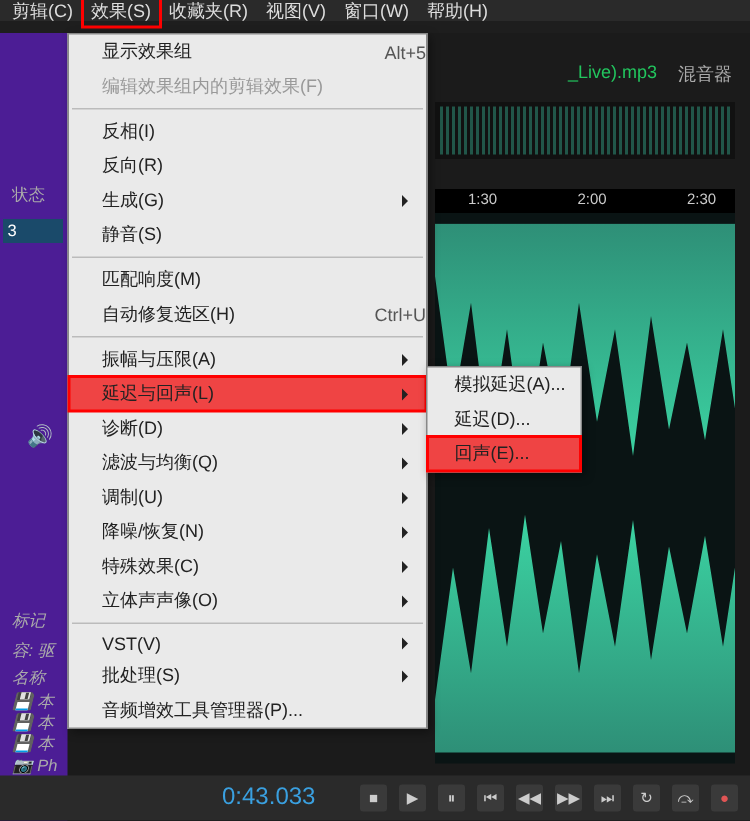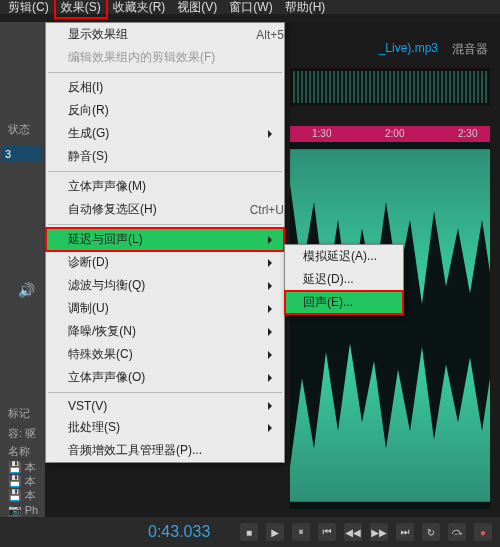--- a/index.html
+++ b/index.html
@@ -31,21 +31,21 @@
   .menubar-item.highlighted {
     outline: 2px solid red;
     outline-offset: -1px;
   }
 
   
   .left-panel {
     position: absolute;
     left: 0; top: 22px; bottom: 0;
     width: 45px;
-    background: #404040;
+    background: #4c1d95;
     z-index: 1;
   }
   .left-panel .tab-label {
     color: #aaa;
     writing-mode: horizontal-tb;
     font-size: 11px;
     padding-top: 100px;
     padding-left: 8px;
   }
   .left-panel .file-num {
@@ -80,21 +80,21 @@
     cursor: default;
   }
   .dd-item .shortcut {
     margin-left: auto;
     color: #555;
   }
   .dd-item.disabled {
     color: #999;
   }
   .dd-item.hover {
-    background: #22c55e;
+    background: #ef4444;
   }
   .dd-item.hover.has-sub::after {
     border-left-color: #222;
   }
   .dd-item.has-sub::after {
     content: "";
     position: absolute;
     right: 8px; top: 50%;
     transform: translateY(-50%);
     border: 4px solid transparent;
@@ -108,21 +108,21 @@
     height: 1px;
     background: #bbb;
     margin: 3px 2px;
   }
 
   
   .submenu {
     position: absolute;
     top: 244px;
     left: 284px;
-    width: 120px;
+    width: 104px;
     background: #eaeaea;
     color: #222;
     border: 1px solid #888;
     box-shadow: 2px 2px 6px rgba(0,0,0,0.4);
     z-index: 20;
   }
   .submenu .dd-item {
     padding: 3px 10px 3px 18px;
   }
 
@@ -135,40 +135,40 @@
   }
   .tabs-row {
     position: absolute;
     top: 41px; right: 12px;
     display: flex;
     gap: 14px;
     color: #aaa;
     font-size: 12px;
     z-index: 2;
   }
-  .tabs-row .tab.active { color: #0ea5e9; }
+  .tabs-row .tab.active { color: #22c55e; }
   .overview {
     position: absolute;
     top: 68px; left: 290px; right: 10px;
     height: 38px;
     background: #111;
     overflow: hidden;
   }
   .overview::before {
     content: "";
     position: absolute; inset: 3px;
     background:
       repeating-linear-gradient(90deg, #2e8f77 0 2px, transparent 2px 4px);
     opacity: 0.55;
   }
   .timeline {
     position: absolute;
     top: 126px; left: 290px; right: 10px;
     height: 16px;
-    background: #be185d;
+    background: #000000;
     color: #ccc;
     font-size: 10px;
   }
   .timeline span { position: absolute; top: 2px; }
 
   .waveform {
     position: absolute;
     top: 142px; left: 290px; right: 10px; bottom: 38px;
     background: #0a1414;
     overflow: hidden;
@@ -215,21 +215,21 @@
   }
   .bottom-row-labels {
     position: absolute;
     left: 0; bottom: 30px;
     width: 100%;
     height: 120px;
     z-index: 1;
     color: #aaa;
     font-size: 11px;
   }
-  .bottom-row-labels .lbl { position: absolute; left: 8px; }
+  .bottom-row-labels .lbl { position: absolute; left: 8px; font-style: italic; }
 </style>
 </head>
 <body>
 
 <div class="menubar">
   <div class="menubar-item">剪辑(C)</div>
   <div class="menubar-item highlighted">效果(S)</div>
   <div class="menubar-item">收藏夹(R)</div>
   <div class="menubar-item">视图(V)</div>
   <div class="menubar-item">窗口(W)</div>
@@ -274,26 +274,27 @@
     <span>显示效果组</span>
     <span class="shortcut">Alt+5</span>
   </div>
   <div class="dd-item disabled">编辑效果组内的剪辑效果(F)</div>
   <div class="dd-sep"></div>
   <div class="dd-item">反相(I)</div>
   <div class="dd-item">反向(R)</div>
   <div class="dd-item has-sub">生成(G)</div>
   <div class="dd-item">静音(S)</div>
   <div class="dd-sep"></div>
-  <div class="dd-item">立体声声像(M)</div>
+  <div class="dd-item">匹配响度(M)</div>
   <div class="dd-item">
     <span>自动修复选区(H)</span>
     <span class="shortcut">Ctrl+U</span>
   </div>
   <div class="dd-sep"></div>
+  <div class="dd-item has-sub">振幅与压限(A)</div>
   <div class="dd-item has-sub hover highlighted">延迟与回声(L)</div>
   <div class="dd-item has-sub">诊断(D)</div>
   <div class="dd-item has-sub">滤波与均衡(Q)</div>
   <div class="dd-item has-sub">调制(U)</div>
   <div class="dd-item has-sub">降噪/恢复(N)</div>
   <div class="dd-item has-sub">特殊效果(C)</div>
   <div class="dd-item has-sub">立体声声像(O)</div>
   <div class="dd-sep"></div>
   <div class="dd-item has-sub">VST(V)</div>
   <div class="dd-item has-sub">批处理(S)</div>

